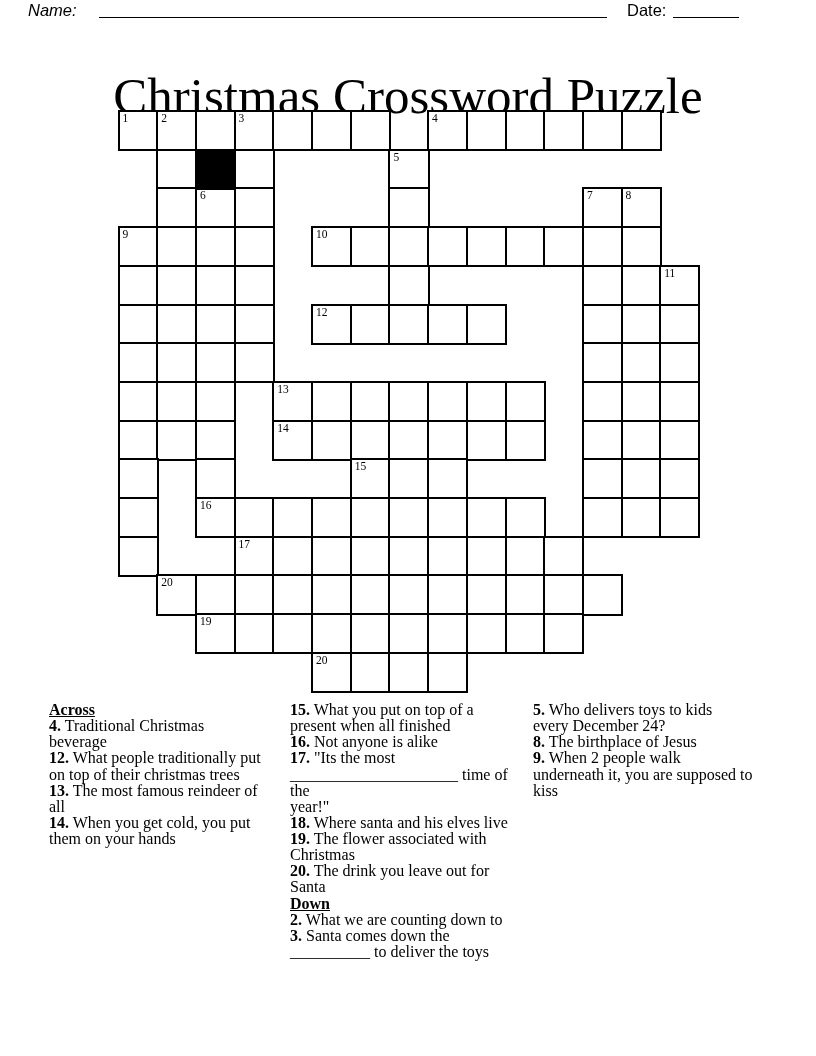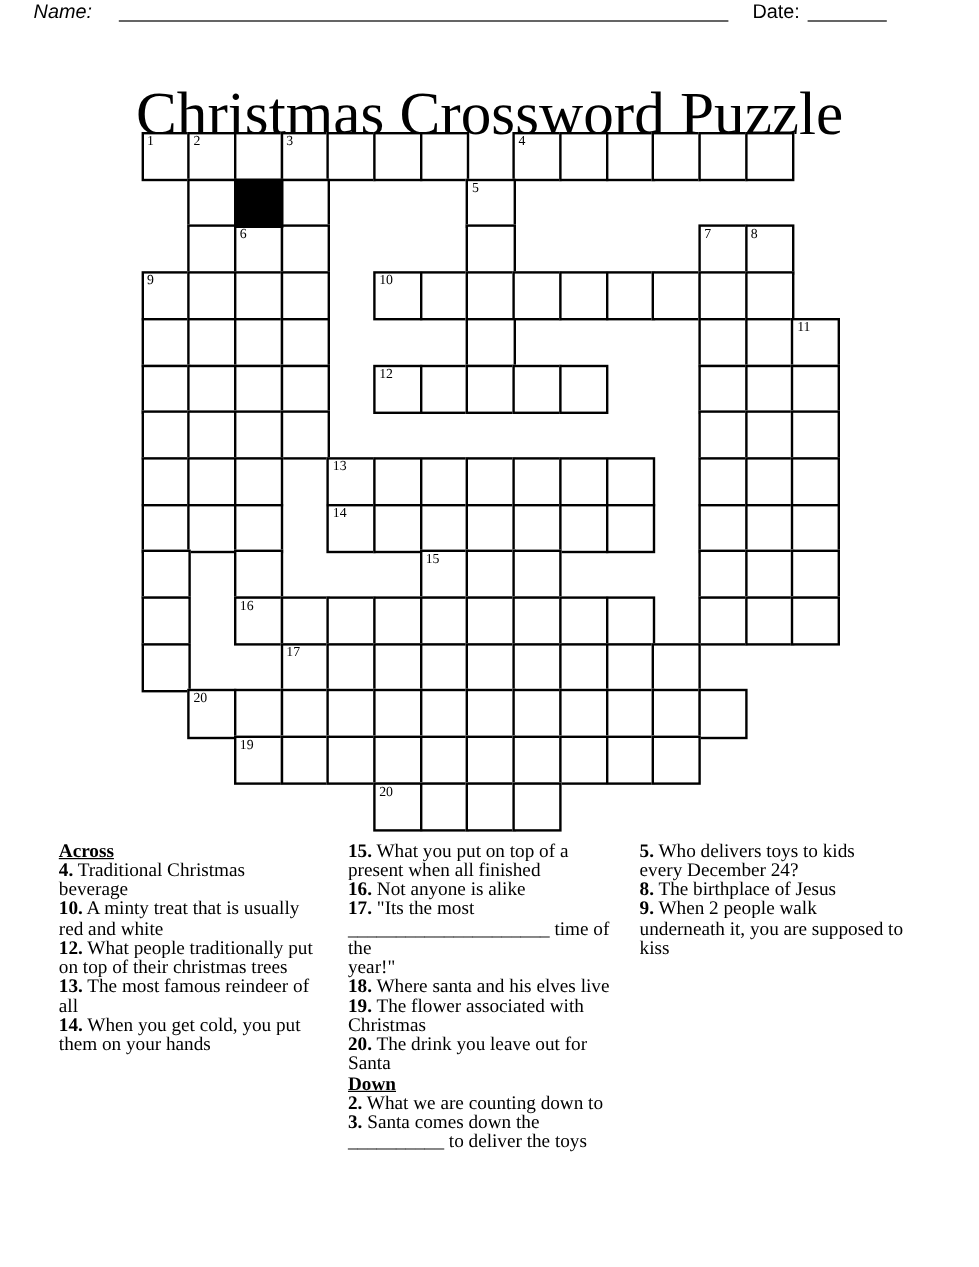--- a/index.html
+++ b/index.html
@@ -230,22 +230,20 @@
       <div class="cell" style="left: 232.2px; top: 541.8px;"></div>
       <div class="cell" style="left: 270.9px; top: 541.8px;"></div>
       <div class="cell" style="left: 309.6px; top: 541.8px;"></div>
       <div class="cell black" style="left: 77.4px; top: 38.7px;"></div>
     </div>
 
   <div id="clues-col-1" class="clue-col">
       <div class="clue-header">Across</div>
       <div class="clue"><span class="num">4.</span><span class="txt"> Traditional Christmas
 beverage</span></div>
-      <div class="clue"><span class="num">10.</span><span class="txt"> A minty treat that is usually
-red and white</span></div>
       <div class="clue"><span class="num">12.</span><span class="txt"> What people traditionally put
 on top of their christmas trees</span></div>
       <div class="clue"><span class="num">13.</span><span class="txt"> The most famous reindeer of
 all</span></div>
       <div class="clue"><span class="num">14.</span><span class="txt"> When you get cold, you put
 them on your hands</span></div>
     </div>
   <div id="clues-col-2" class="clue-col">
       <div class="clue"><span class="num">15.</span><span class="txt"> What you put on top of a
 present when all finished</span></div>

